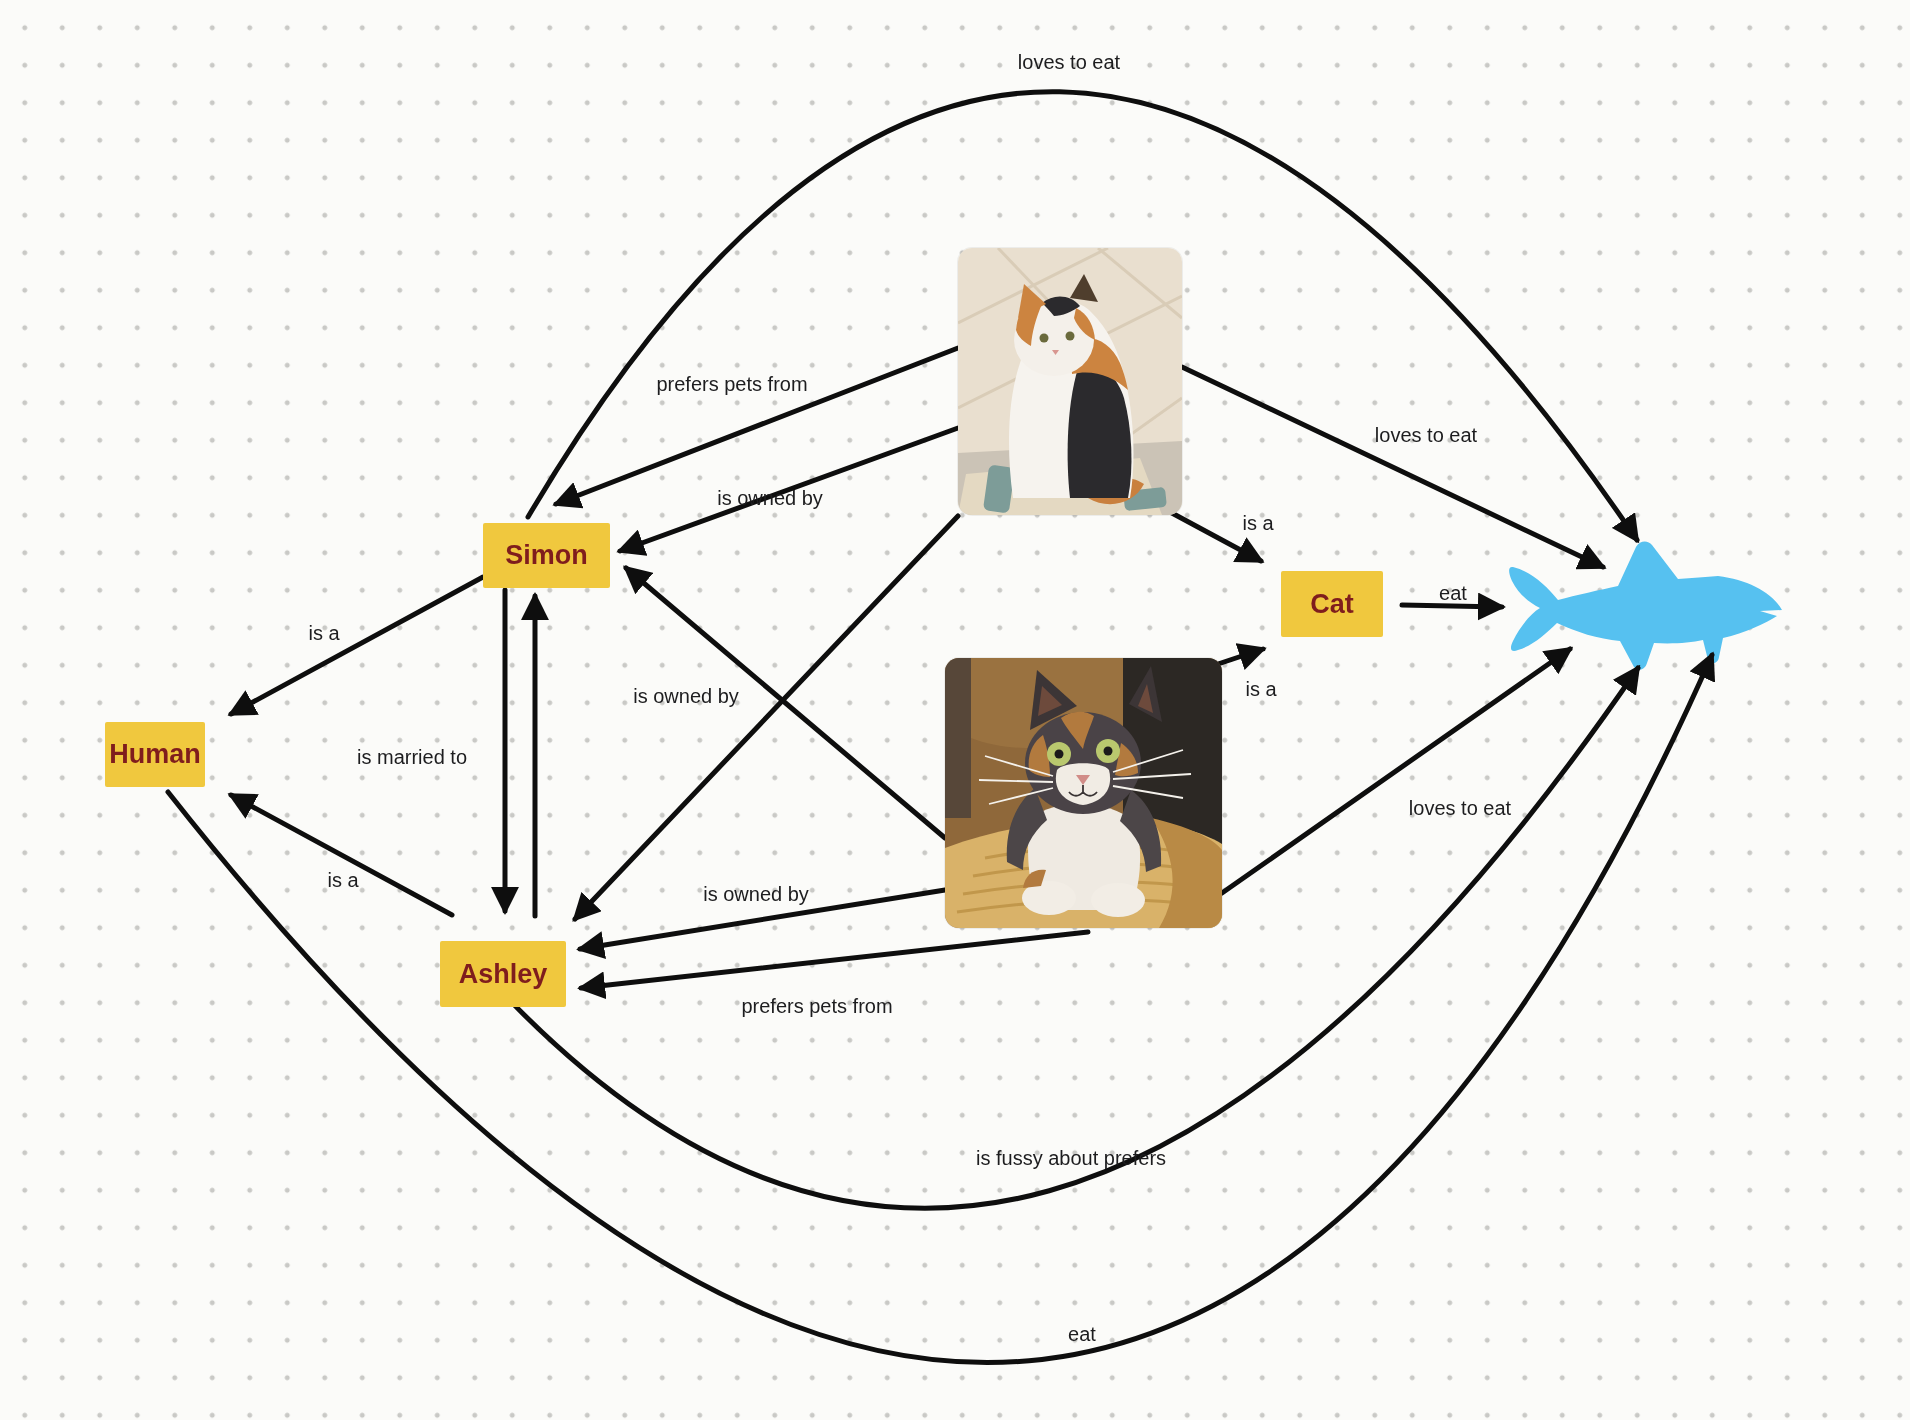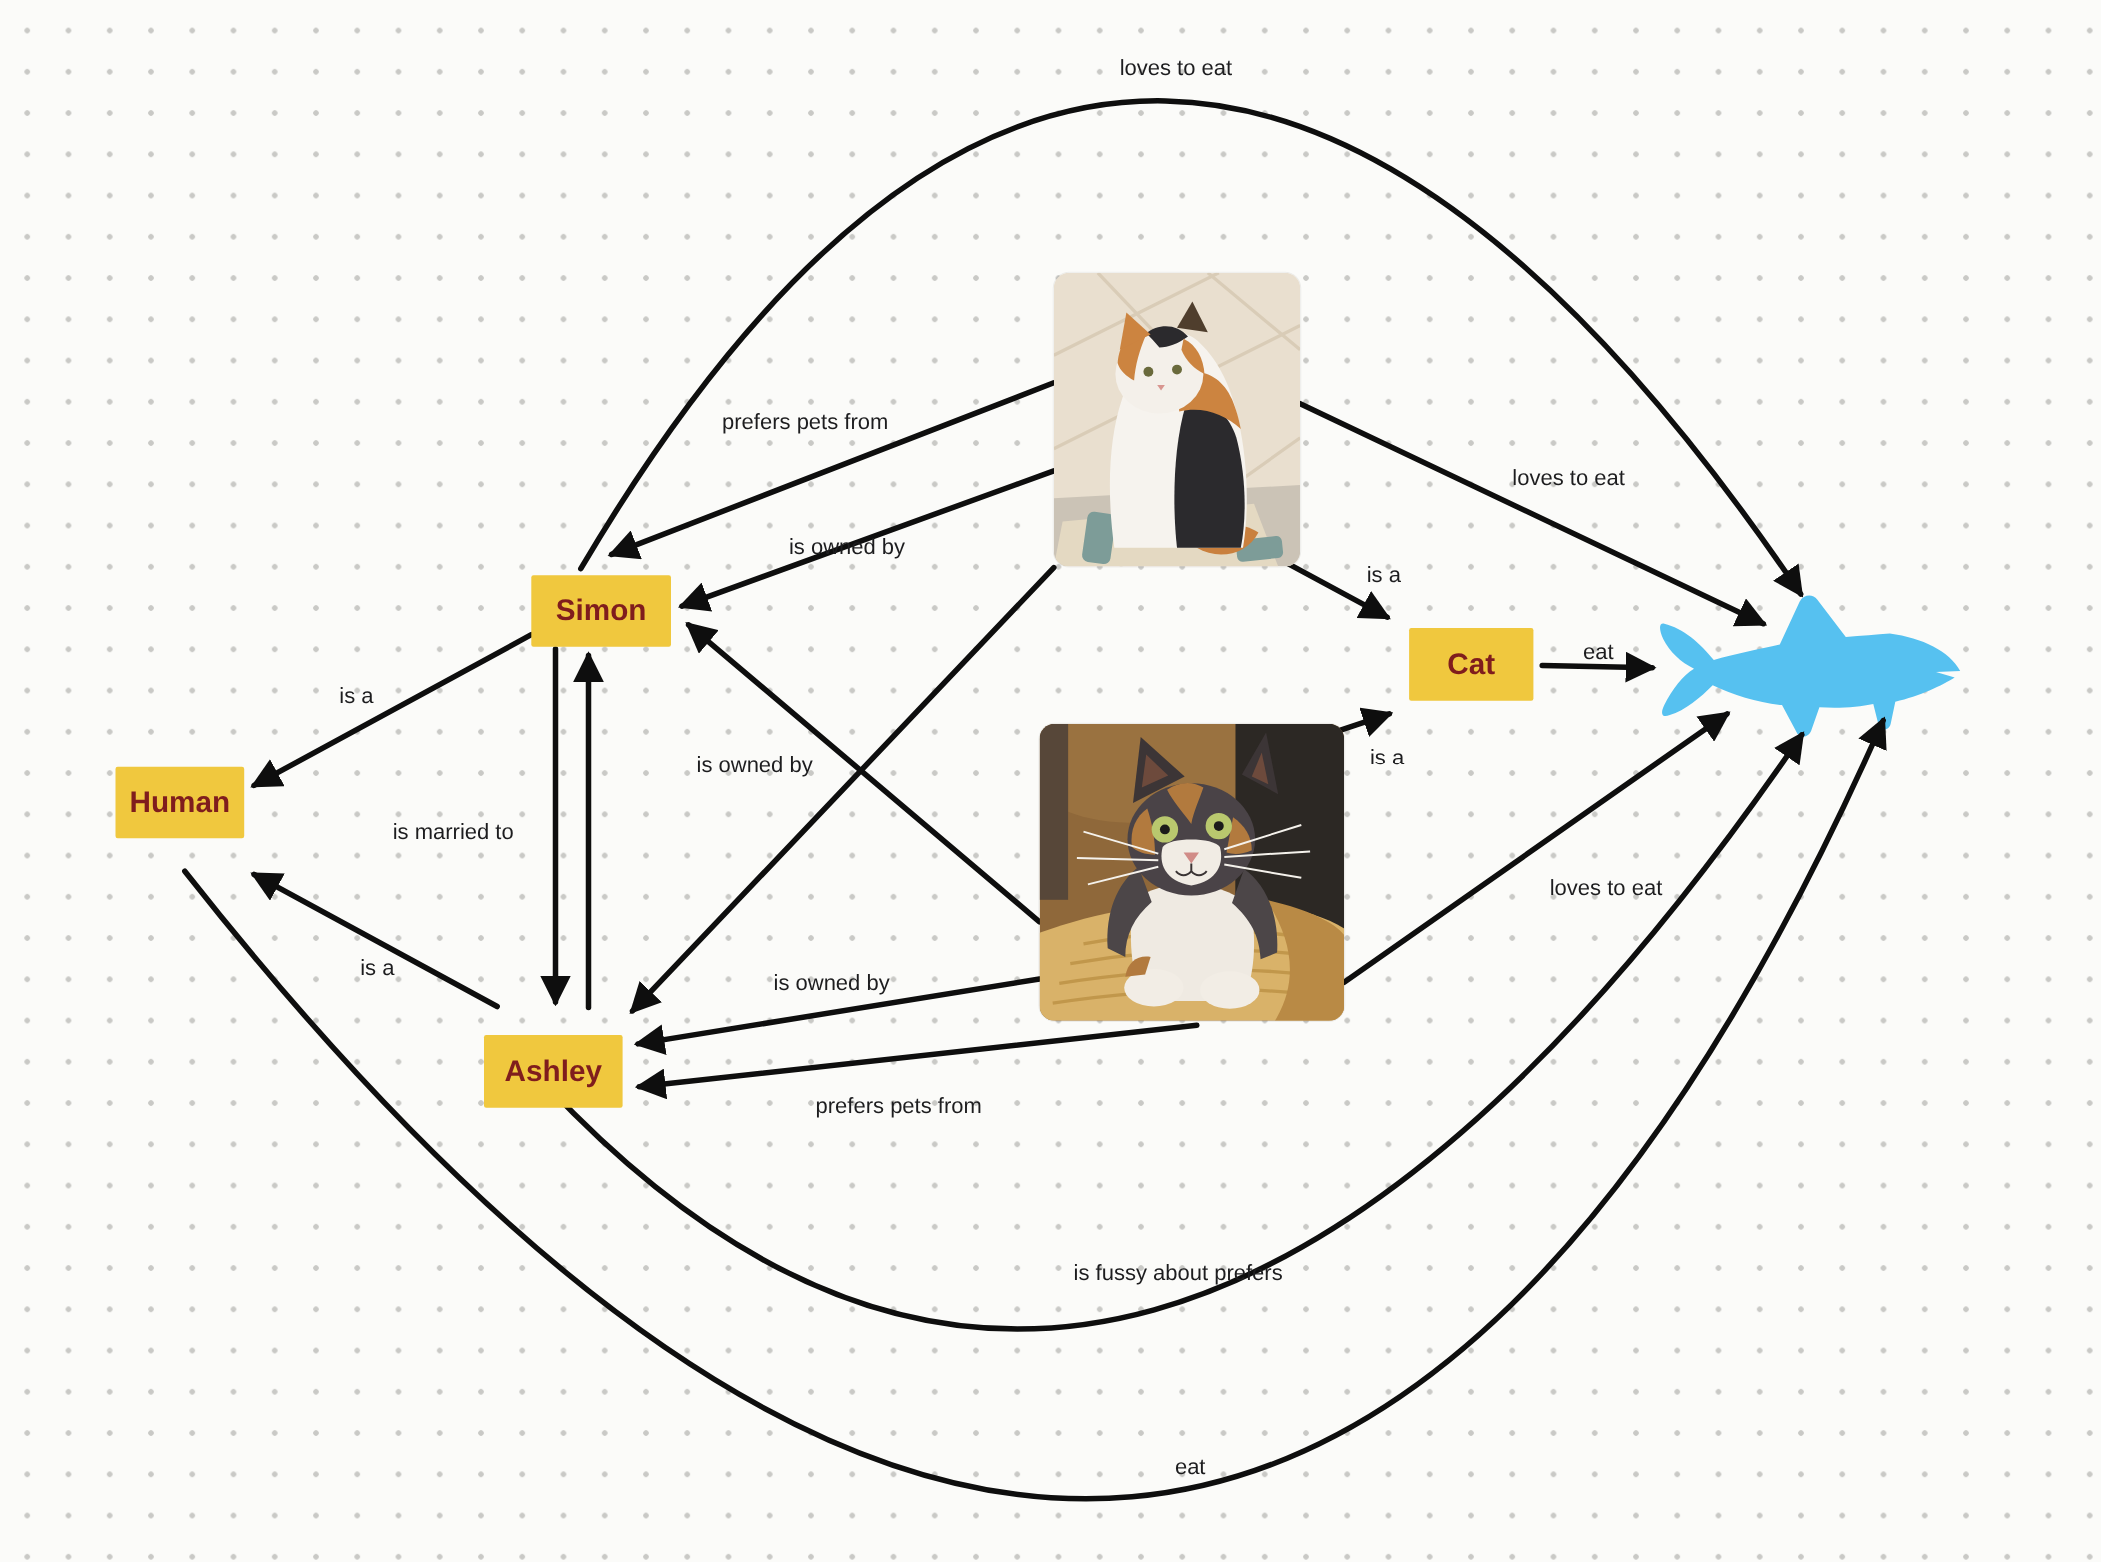--- a/index.html
+++ b/index.html
@@ -177,23 +177,23 @@
         <line x1="108" y1="124" x2="34" y2="122"></line>
         <line x1="108" y1="130" x2="44" y2="146"></line>
         <line x1="168" y1="114" x2="238" y2="92"></line>
         <line x1="168" y1="121" x2="246" y2="116"></line>
         <line x1="168" y1="128" x2="238" y2="140"></line>
       </g>
     </svg>
   </div>
 
   <div class="node" style="left:483px;top:523px;width:127px;height:65px">Simon</div>
-  <div class="node" style="left:105px;top:697px;width:117px;height:65px">Human</div>
+  <div class="node" style="left:105px;top:722px;width:100px;height:65px">Human</div>
   <div class="node" style="left:440px;top:941px;width:126px;height:66px">Ashley</div>
-  <div class="node" style="left:1281px;top:571px;width:113px;height:66px">Cat</div>
+  <div class="node" style="left:1281px;top:571px;width:102px;height:66px">Cat</div>
 
   <div class="elabel" style="left:1069px;top:62px">loves to eat</div>
   <div class="elabel" style="left:732px;top:384px">prefers pets from</div>
   <div class="elabel" style="left:770px;top:498px">is owned by</div>
   <div class="elabel" style="left:1426px;top:435px">loves to eat</div>
   <div class="elabel" style="left:1258px;top:523px">is a</div>
   <div class="elabel" style="left:1453px;top:593px">eat</div>
   <div class="elabel" style="left:686px;top:696px">is owned by</div>
   <div class="elabel" style="left:324px;top:633px">is a</div>
   <div class="elabel" style="left:412px;top:757px">is married to</div>

